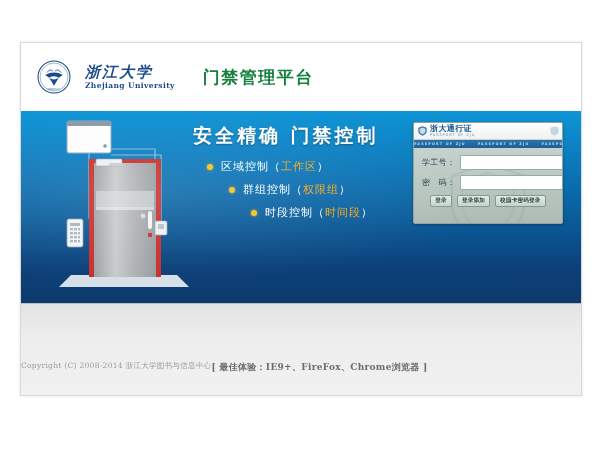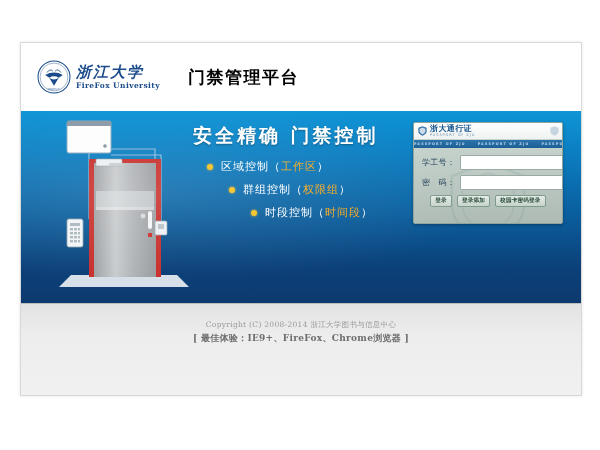--- a/index.html
+++ b/index.html
@@ -16,34 +16,34 @@
     overflow:hidden;
   }
 
   
   .header{
     position:relative;height:68px;background:#ffffff;
     display:flex;align-items:center;
   }
   .logo-wrap{display:flex;align-items:center;margin-left:16px;}
   .seal{width:34px;height:34px;flex:0 0 34px;}
-  .logo-txt{margin-left:5px;line-height:1;}
+  .logo-txt{margin-left:14px;line-height:1;}
   .logo-cn{
     font-family:"DejaVu Serif","Liberation Serif",serif;
     font-size:15px;font-weight:700;color:#1b4b8a;letter-spacing:2px;
     font-style:italic;
   }
   .logo-en{
     font-family:"DejaVu Serif","Liberation Serif",serif;
     font-size:7.5px;font-weight:700;color:#1b4b8a;letter-spacing:.4px;
     margin-top:2px;
   }
   .app-title{
     margin-left:28px;
-    font-size:17px;font-weight:700;color:#000000;letter-spacing:1.5px;
+    font-size:17px;font-weight:700;color:#15803d;letter-spacing:1.5px;
   }
 
   
   .banner{
     position:relative;height:192px;
     background:linear-gradient(180deg,#0f95d6 0%,#0b7ec1 22%,#0a5d9c 55%,#0c4079 82%,#0d3a6e 100%);
     overflow:hidden;
   }
   .banner:after{ 
     content:"";position:absolute;inset:0;
@@ -129,21 +129,21 @@
     font-size:5.6px;color:#2c4a38;font-weight:700;
     padding:2px 4px;line-height:1;white-space:nowrap;
     letter-spacing:.2px;
   }
 
   
   .footer{
     position:relative;height:92px;
     background:linear-gradient(180deg,#e3e3e3 0%,#ededed 30%,#f2f2f2 100%);
     border-top:1px solid #bdbdbd;
-    display:flex;flex-direction:column;align-items:center;
+    display:flex;flex-direction:row;align-items:center;
     justify-content:flex-start;padding-top:16px;
   }
   .copy{
     font-family:"DejaVu Serif","Liberation Serif",serif;
     font-size:7.5px;color:#9a9a9a;letter-spacing:.3px;
   }
   .compat{
     font-family:"DejaVu Serif","Liberation Serif",serif;
     font-size:9px;color:#6d6d6d;font-weight:700;letter-spacing:.3px;
     margin-top:2px;
@@ -160,21 +160,21 @@
         <circle cx="50" cy="50" r="47" fill="#ffffff" stroke="#1b4b8a" stroke-width="3"></circle>
         <circle cx="50" cy="50" r="41" fill="none" stroke="#1b4b8a" stroke-width="1.2"></circle>
         <path d="M24 44 Q50 30 76 44 L64 52 Q50 44 36 52 Z" fill="#1b4b8a"></path>
         <path d="M36 52 L50 76 L64 52 Q50 62 36 52 Z" fill="#1b4b8a"></path>
         <path d="M30 36 Q38 24 46 32" fill="none" stroke="#1b4b8a" stroke-width="2.4" stroke-linecap="round"></path>
         <path d="M54 32 Q62 24 70 36" fill="none" stroke="#1b4b8a" stroke-width="2.4" stroke-linecap="round"></path>
         <text x="50" y="88" font-size="7" fill="#1b4b8a" text-anchor="middle" font-family="DejaVu Serif, serif">ZHEJIANG</text>
       </svg>
       <div class="logo-txt">
         <div class="logo-cn">浙江大学</div>
-        <div class="logo-en">FireFox University</div>
+        <div class="logo-en">Zhejiang University</div>
       </div>
     </div>
     <div class="app-title">门禁管理平台</div>
   </div>
 
   <div class="banner">
 
     <svg class="door-art" viewBox="0 0 150 180">
 
       <path d="M22 160 L128 160 L140 172 L10 172 Z" fill="#e8eef3" opacity=".92"></path>

